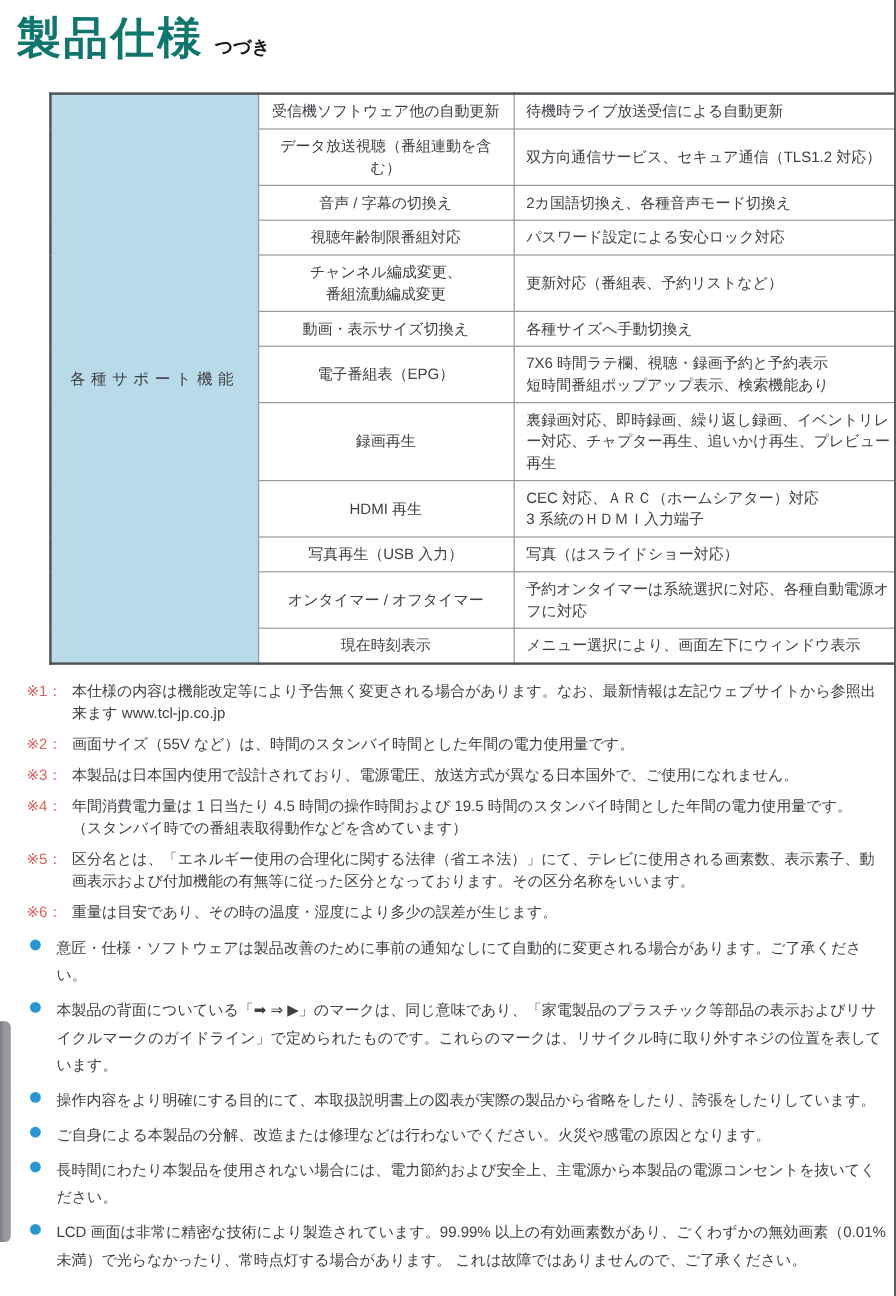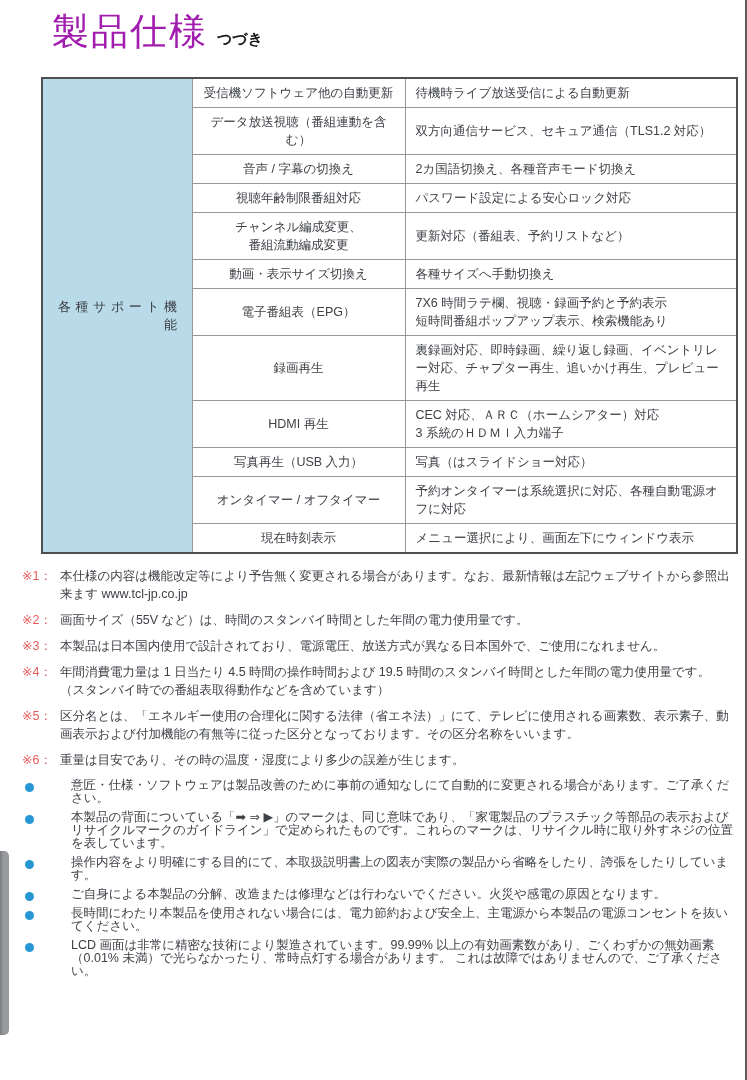--- a/index.html
+++ b/index.html
@@ -18,25 +18,24 @@
     font-family:"Liberation Sans","DejaVu Sans",sans-serif;
     color:var(--c-text);
     position:relative;
     overflow:hidden;
   }
   
   .hdr{padding:12px 0 0 14px;height:64px;}
   .hdr .title{
     display:inline-block;
     font-size:37px;
-    font-weight:400;
-    color:#a21caf;
+    font-weight:700;
+    color:#0f766e;
     letter-spacing:2px;
     line-height:1.1;
-    margin-left:38px;
   }
   .hdr .subtitle{
     display:inline-block;
     font-size:15px;
     font-weight:700;
     color:#161616;
     margin-left:9px;
   }
   
   table.spec{
@@ -49,39 +48,39 @@
   }
   table.spec{border:2px solid var(--c-border-dark);}
   table.spec td{
     border:1px solid var(--c-border-light);
     padding:5px 10px;
     vertical-align:middle;
     color:var(--c-text);
     white-space:pre-line;
   }
   td.cat{
-    width:150px;
+    width:173px;
     background:var(--c-cat-bg);
-    text-align:right;
+    text-align:center;
     letter-spacing:4.5px;
     font-size:13px;
     padding:0 2px;
     white-space:nowrap;
     border-right:1px solid var(--c-border-light);
   }
   td.lbl{width:213px;text-align:center;}
   td.val{width:332px;}
   
   .notes{margin:13px 12px 0 22px;}
   .note{display:flex;margin-bottom:8px;font-size:12.5px;line-height:18px;}
   .note .num{color:var(--c-red);flex:0 0 38px;}
   .note .txt{flex:1;white-space:pre-line;}
   
   .bullets{margin:10px 8px 0 25px;}
-  .bullet{display:flex;margin-bottom:6px;font-size:12.5px;line-height:13px;gap:24px;}
+  .bullet{display:flex;margin-bottom:6px;font-size:12.5px;line-height:23px;}
   .bullet .dot{
     flex:0 0 9px;height:9px;border-radius:50%;
     background:var(--c-bullet);
     margin:4px 13px 0 0;
   }
   .bullet .txt{flex:1;white-space:pre-line;}
   
   .side-tab{
     position:absolute;left:0;top:851px;
     width:9px;height:184px;

